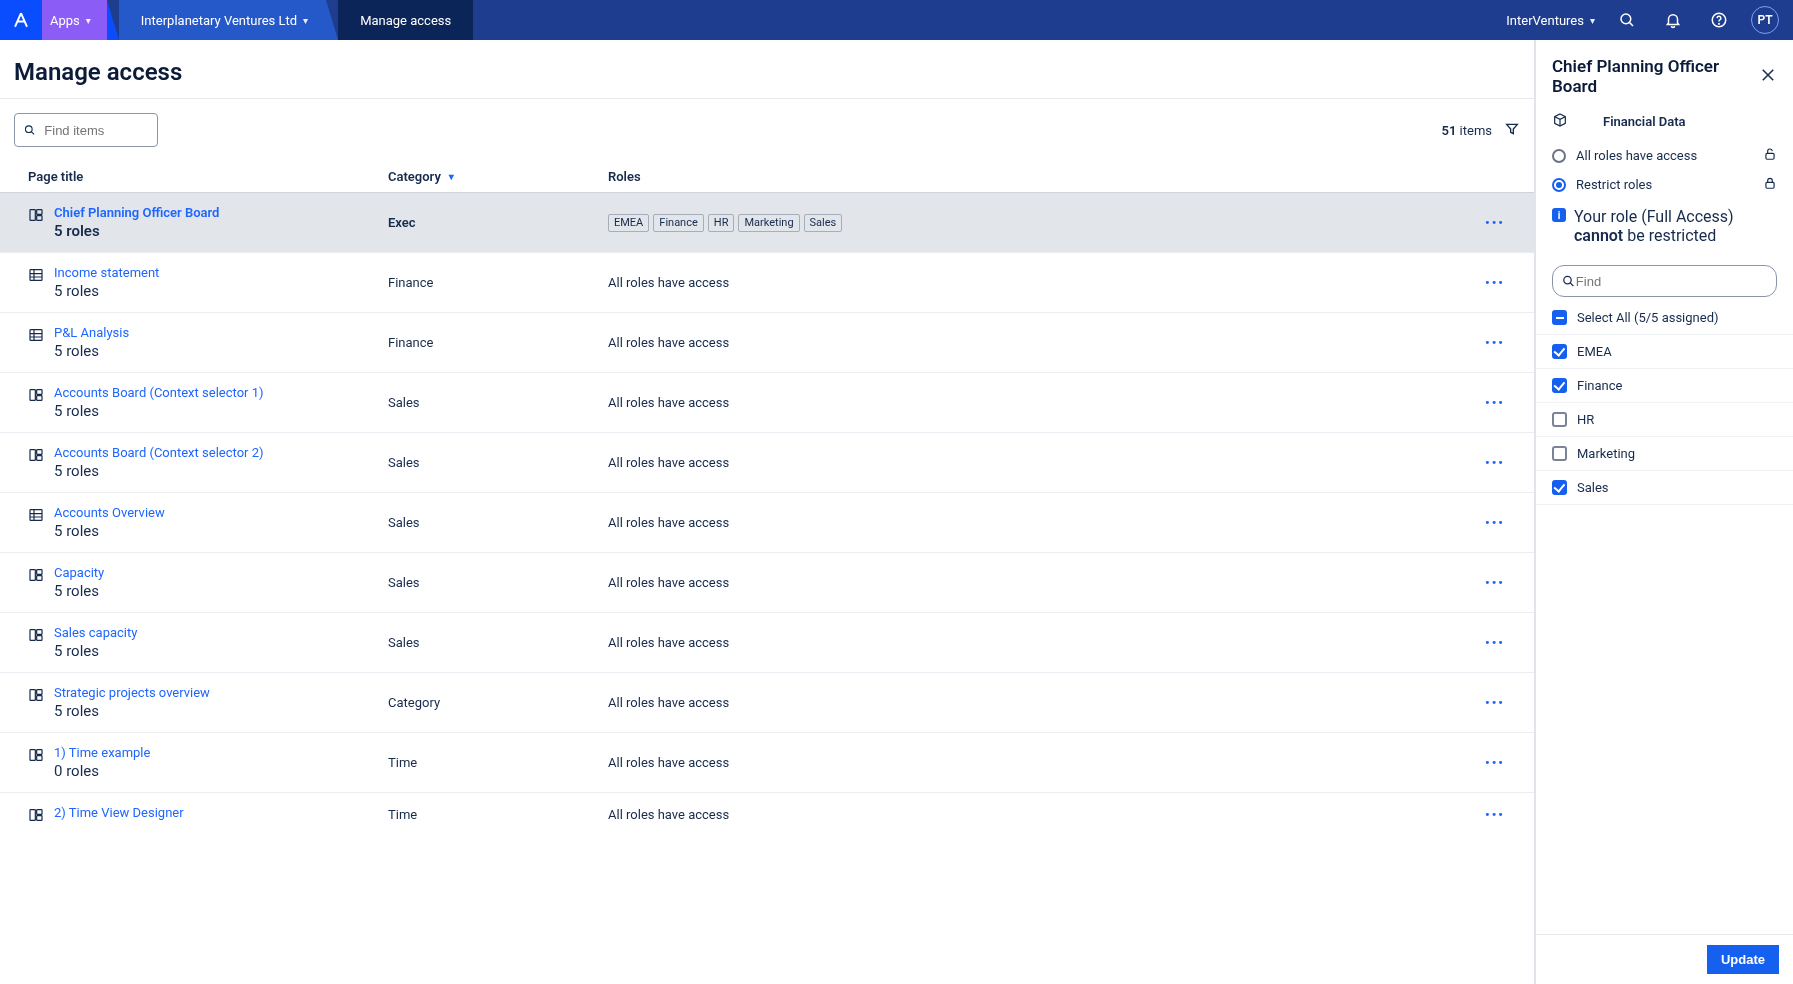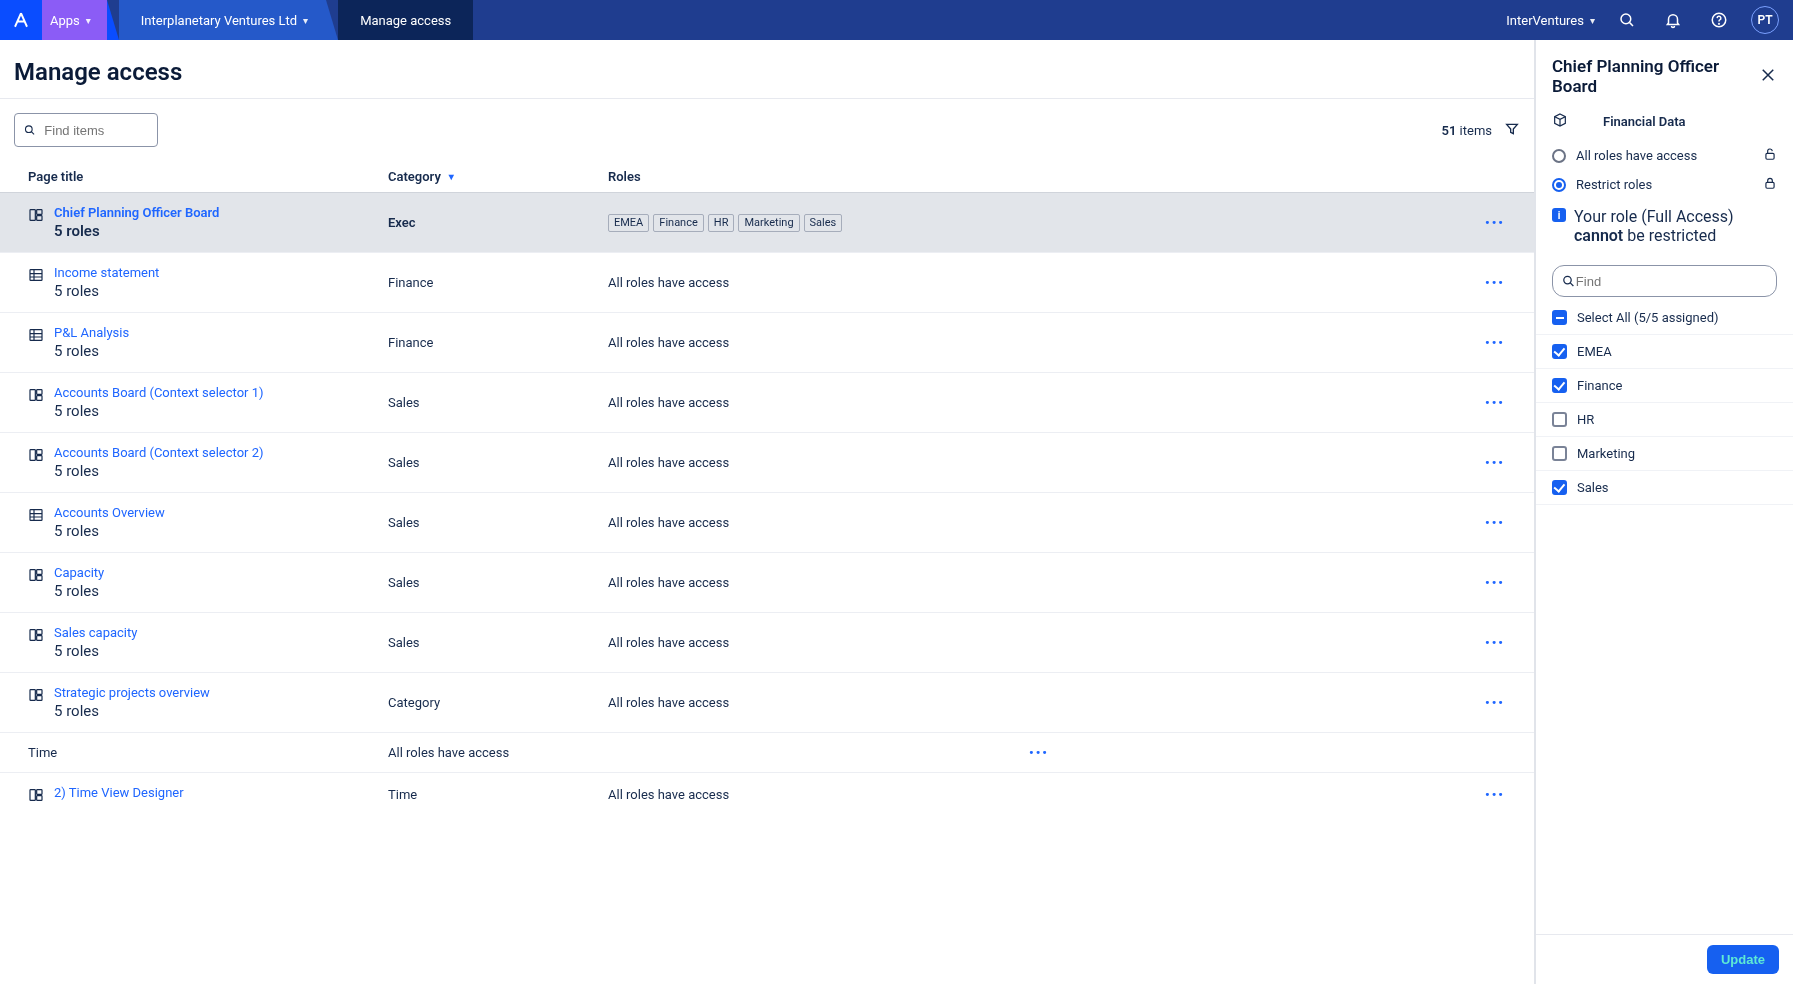--- a/index.html
+++ b/index.html
@@ -151,21 +151,21 @@
   .sp-search input { border:none; outline:none; width:100%; font-size:13px;}
 
   .list { padding:0 0 8px; }
   .list-row { display:flex; align-items:center; gap:10px; padding:9px 16px; border-bottom:1px solid #f0f2f6; cursor:pointer;}
   .cb { width:15px; height:15px; border:2px solid #7a8397; border-radius:3px; flex:none; display:flex; align-items:center; justify-content:center;}
   .cb.checked { background:#1660f0; border-color:#1660f0;}
   .cb.checked::after{ content:""; width:5px; height:8px; border:solid #fff; border-width:0 2px 2px 0; transform:rotate(40deg) translate(-1px,-1px);}
   .cb.partial { background:#1660f0; border-color:#1660f0;}
   .cb.partial::after{ content:""; width:8px; height:2px; background:#fff;}
   .sp-footer { margin-top:auto; border-top:1px solid #e7e9ef; padding:10px 14px; display:flex; justify-content:flex-end;}
-  .btn-primary { background:#1660f0; color:#5eead4; border:none; border-radius:6px; padding:7px 14px; font-size:13px; font-weight:600; cursor:pointer;}
+  .btn-primary { background:#1660f0; color:#ffffff; border:none; border-radius:0; padding:7px 14px; font-size:13px; font-weight:600; cursor:pointer;}
 </style>
 </head>
 <body>
 
 <div class="topbar">
   <div class="topbar-left">
     <div class="logo-seg">
       <svg viewBox="0 0 24 24" fill="none" stroke="#fff" stroke-width="2.5">
           <path d="M12 3 L4 21 M12 3 L20 21 M7 14 H17"></path>
         </svg>
@@ -388,20 +388,31 @@
     <div>
               <div class="title-link">Strategic projects overview</div>
     <div class="sub">5 roles</div>
             </div>
           </div>
           <div class="cat">Category</div>
           <div class="roles-cell">All roles have access</div>
           <div class="dots">•••</div>
         </div>
         <div class="row">
+          <div class="title-cell">
+            <span class="rowicon"><svg viewBox="0 0 24 24" fill="none" stroke="#172b4d" stroke-width="1.8">
+                <rect x="3" y="4" width="8" height="16" rx="1"></rect>
+                <rect x="13" y="4" width="8" height="7" rx="1"></rect>
+                <rect x="13" y="13" width="8" height="7" rx="1"></rect>
+              </svg></span>
+    <div>
+              <div class="title-link">1) Time example</div>
+    <div class="sub">0 roles</div>
+            </div>
+          </div>
           <div class="cat">Time</div>
           <div class="roles-cell">All roles have access</div>
           <div class="dots">•••</div>
         </div>
         <div class="row">
           <div class="title-cell">
             <span class="rowicon"><svg viewBox="0 0 24 24" fill="none" stroke="#172b4d" stroke-width="1.8">
                 <rect x="3" y="4" width="8" height="16" rx="1"></rect>
                 <rect x="13" y="4" width="8" height="7" rx="1"></rect>
                 <rect x="13" y="13" width="8" height="7" rx="1"></rect>

